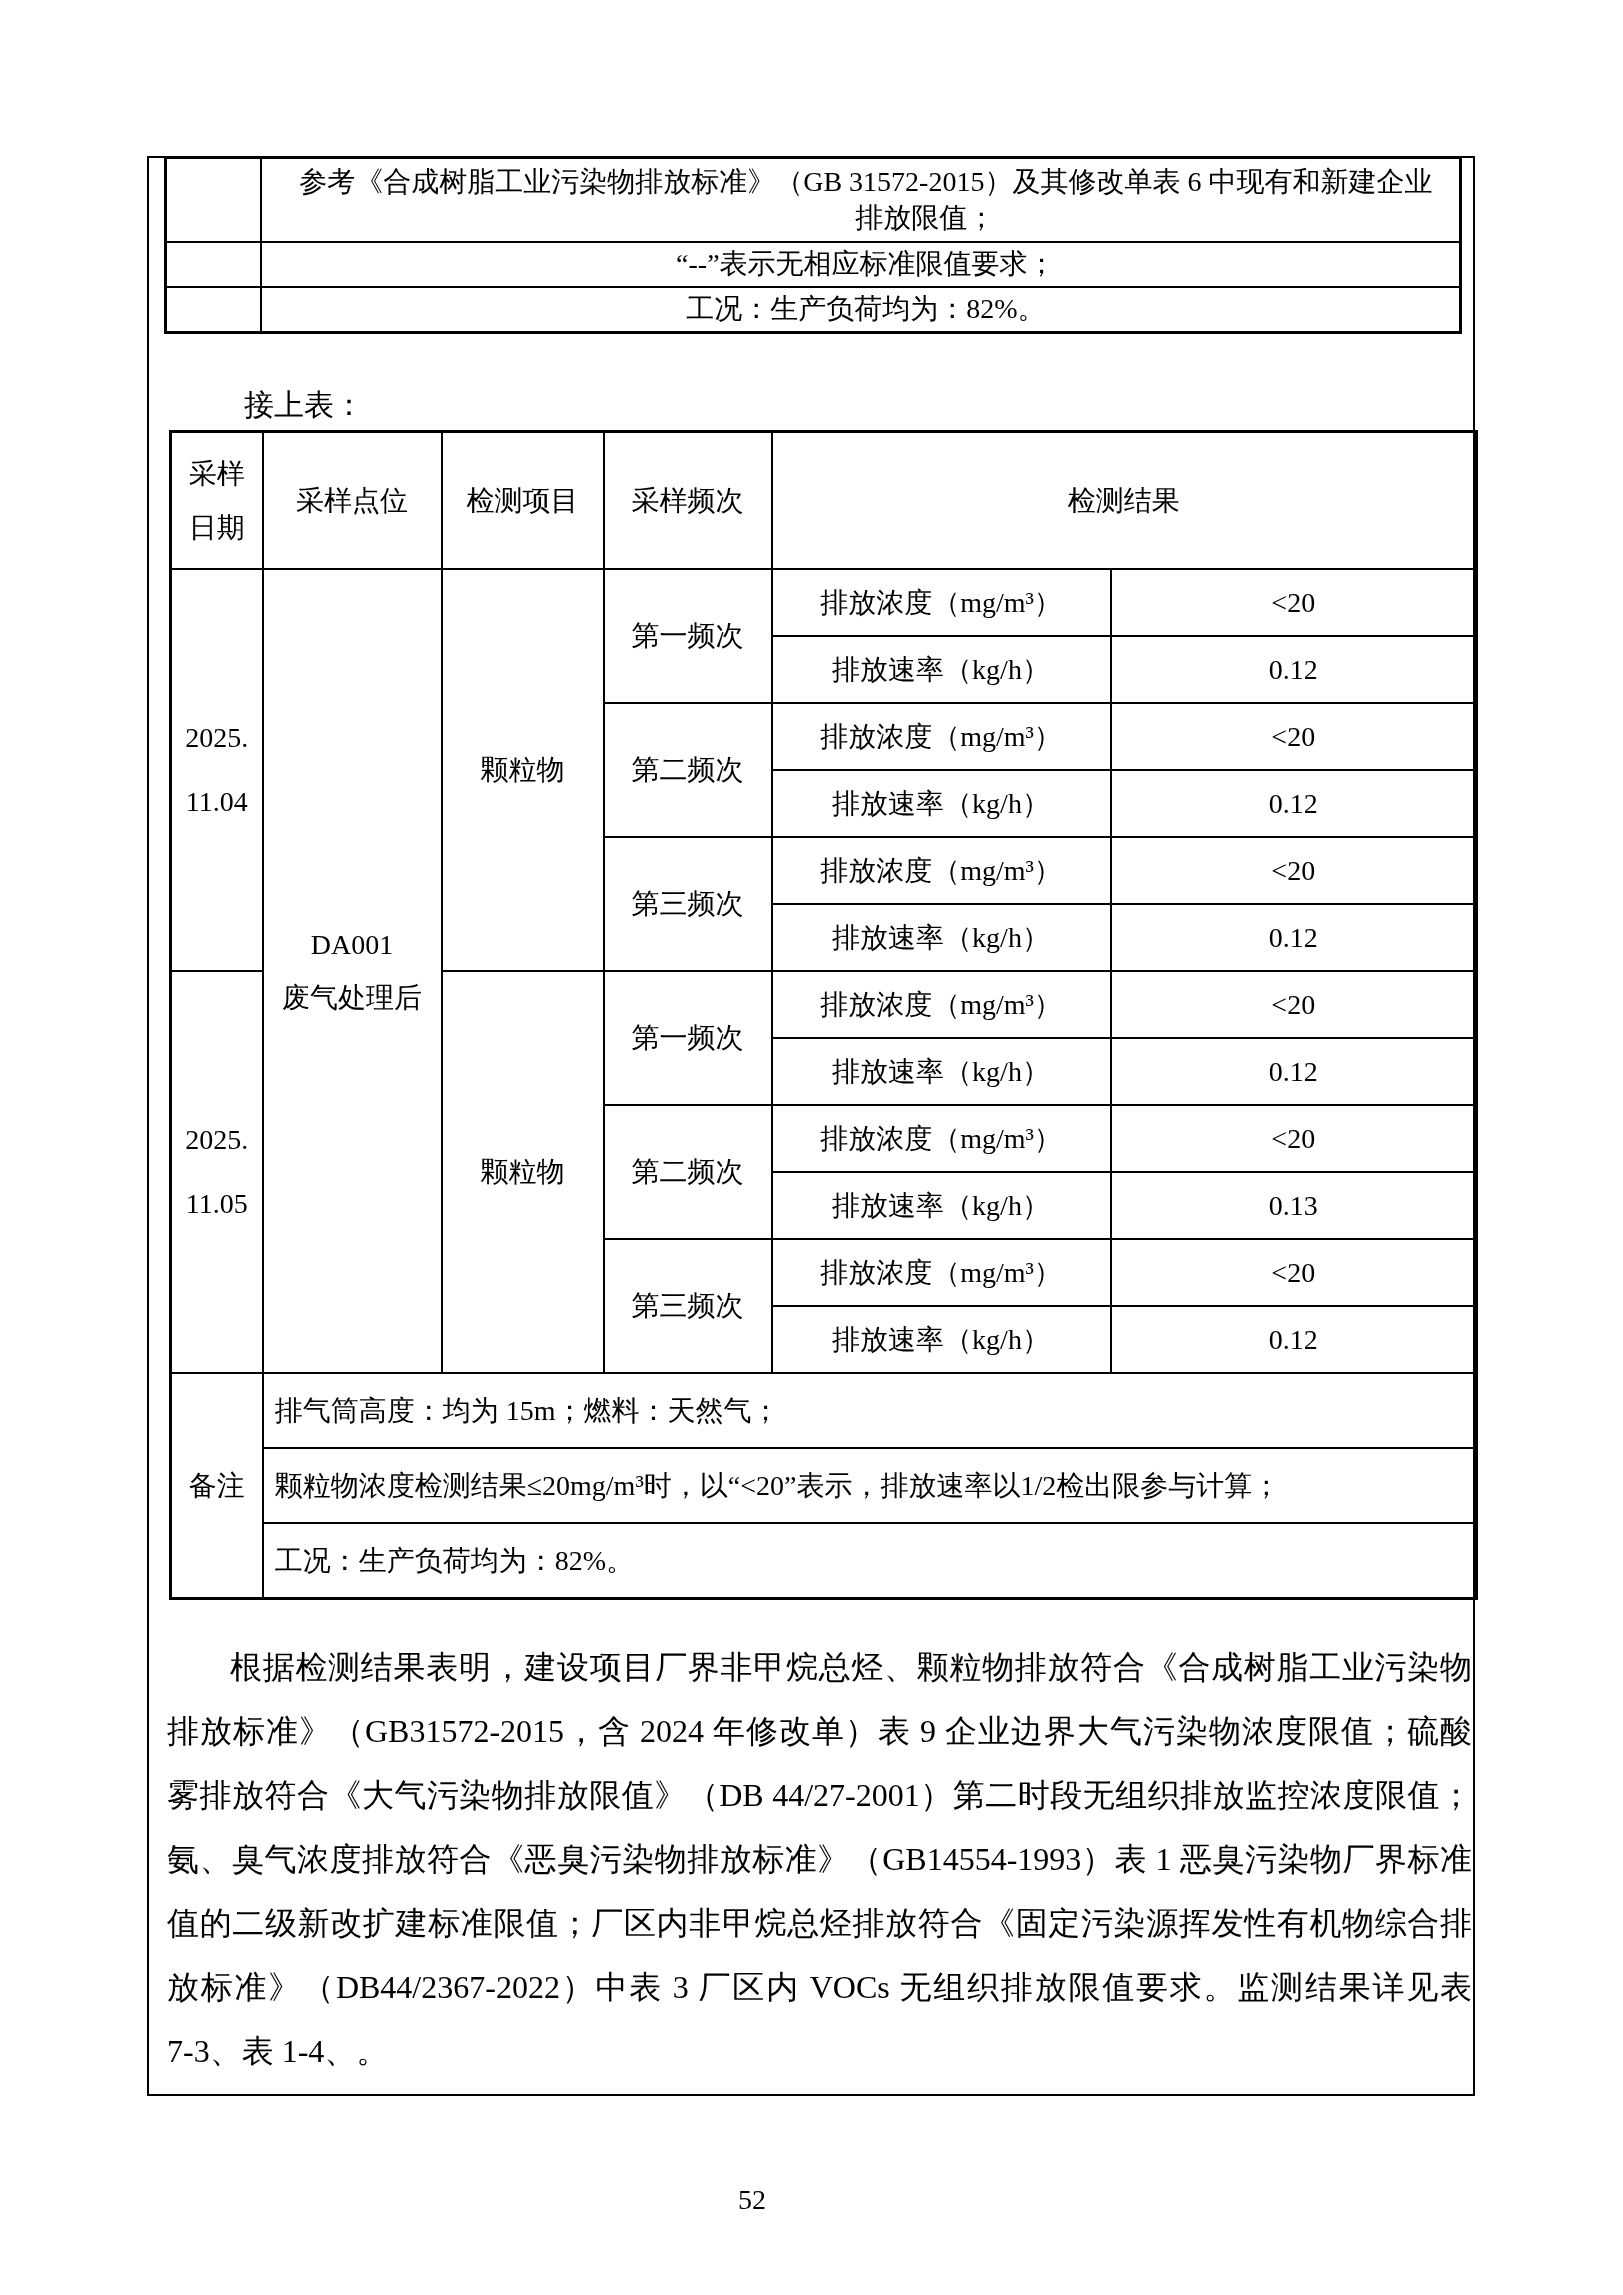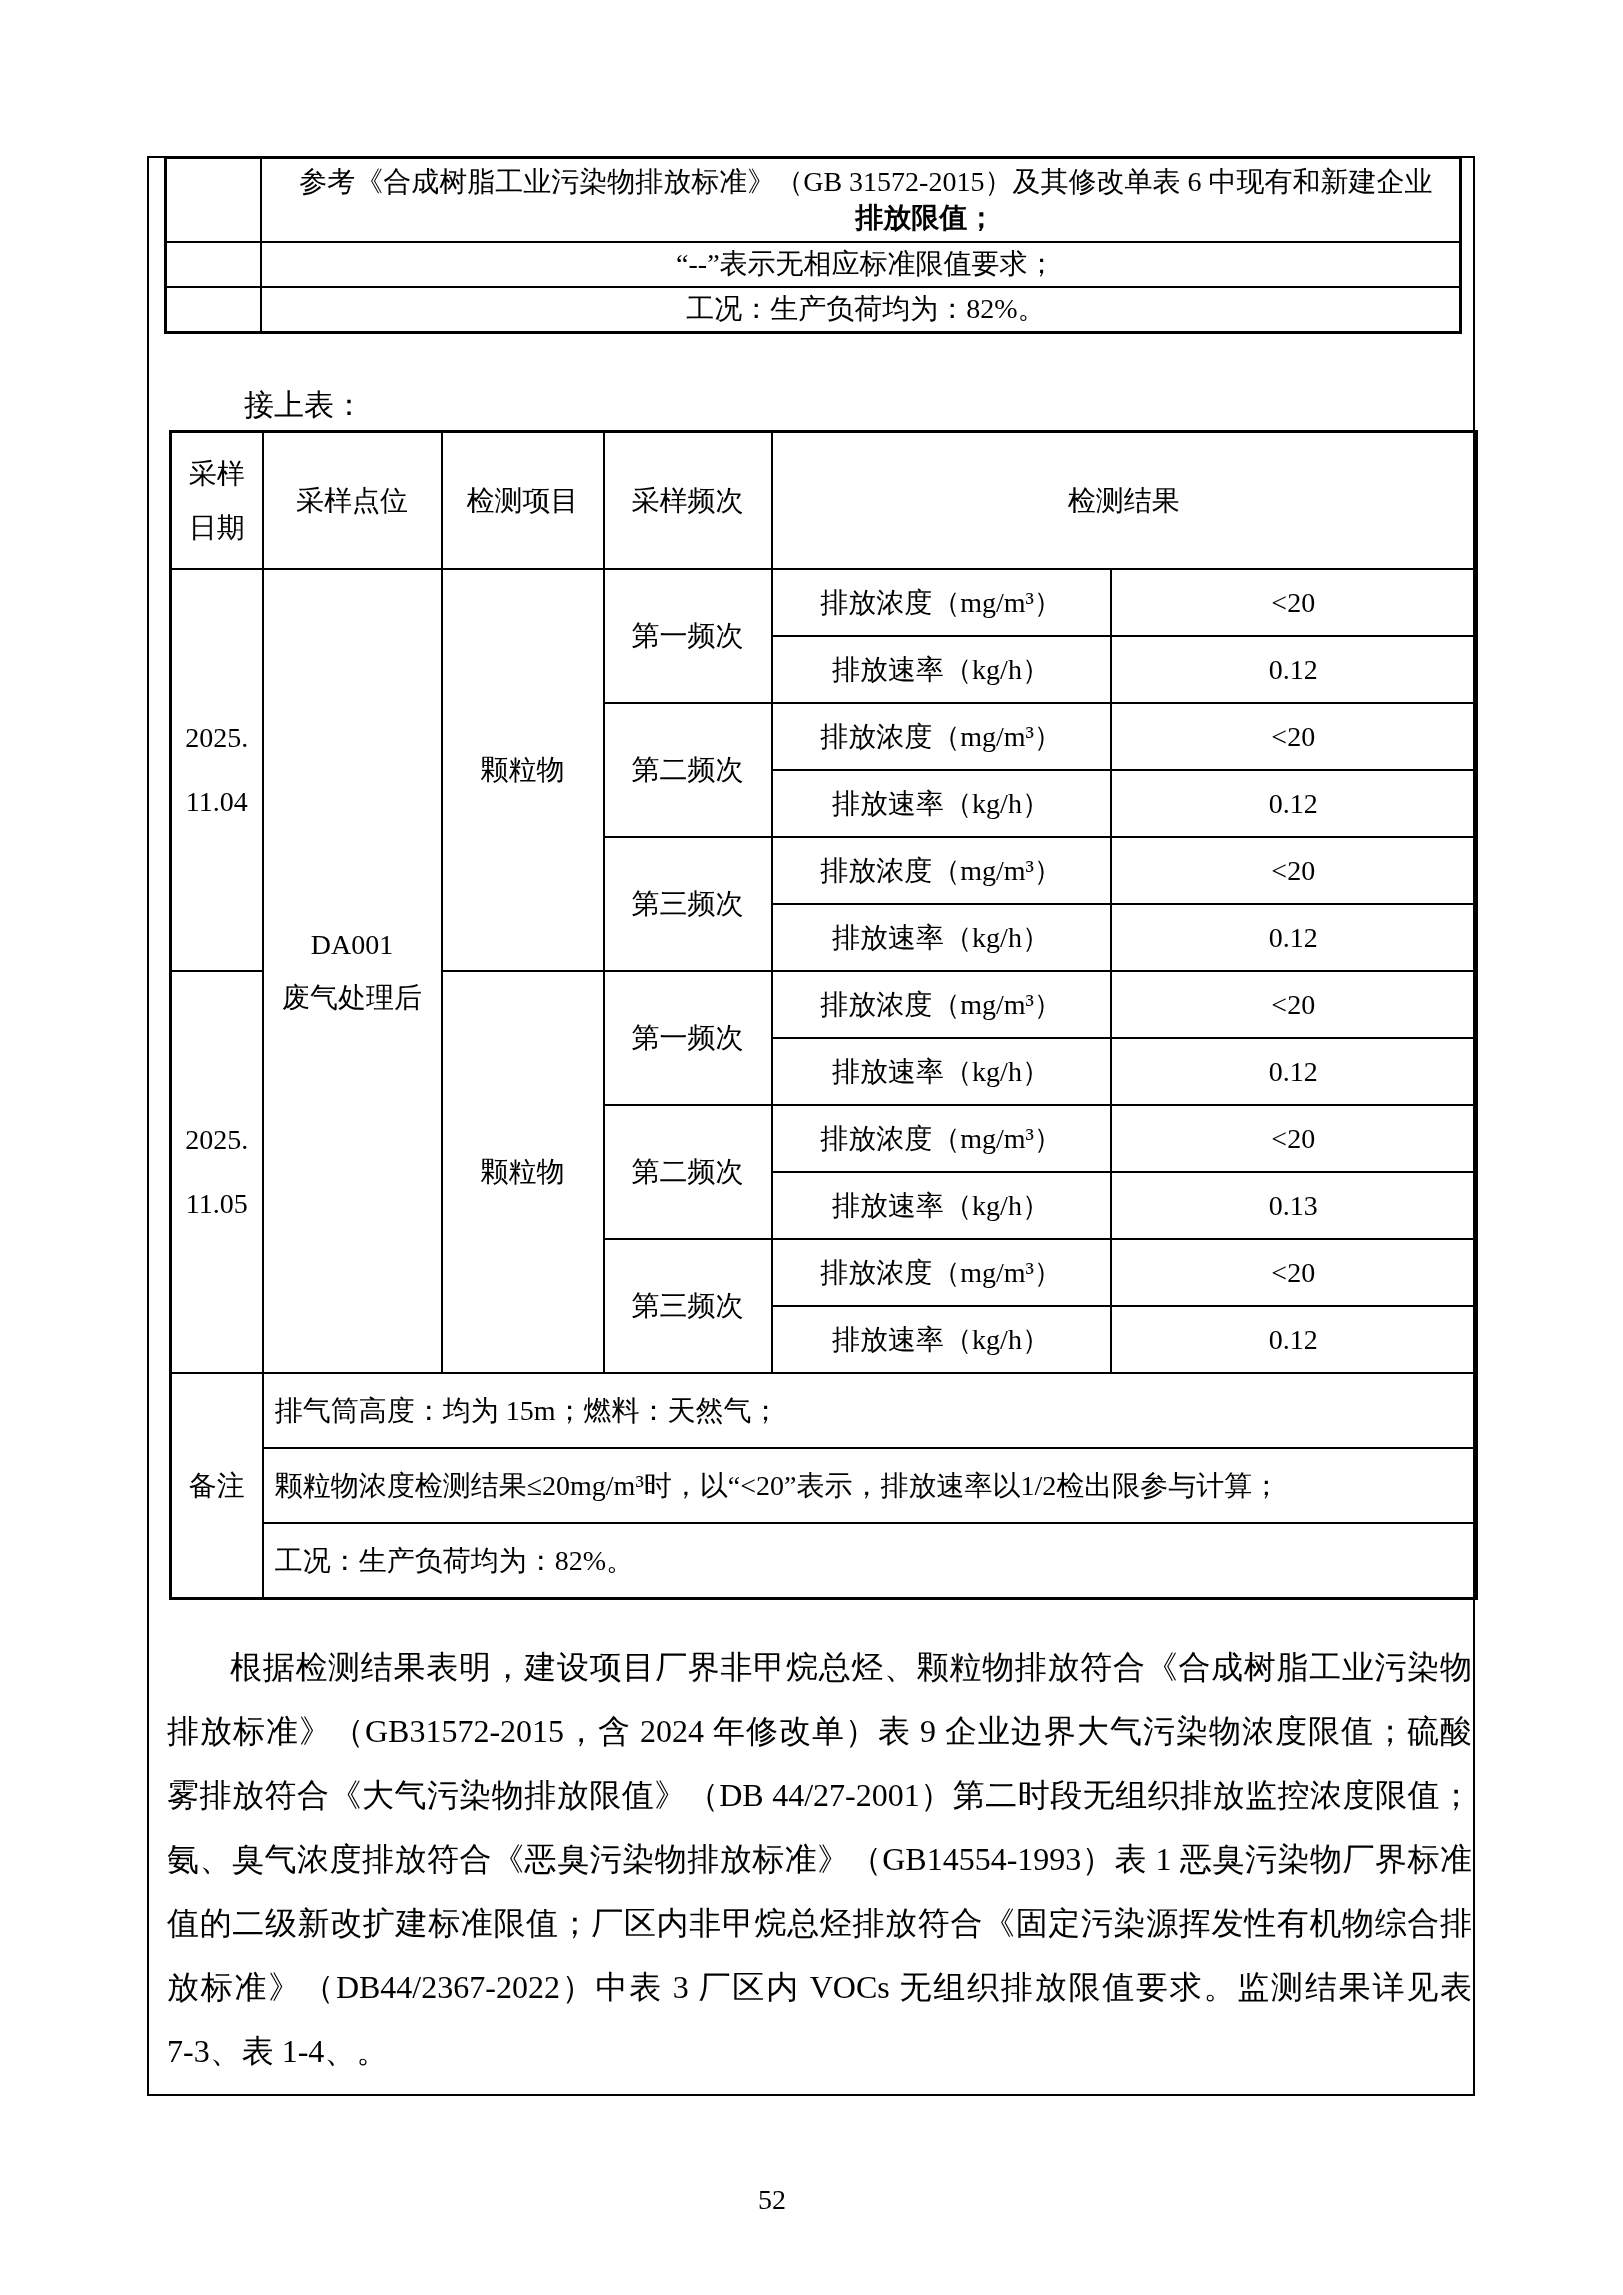--- a/index.html
+++ b/index.html
@@ -32,21 +32,21 @@
     border: 2px solid #000;
     vertical-align: middle;
     font-size: 28px;
     padding: 0 0 0 11.2px;
     text-align: center;
     line-height: 1.3;
   }
   #notes-table { border: 3.1px solid #000; }
   #notes-table tr.nr1 td { height: 82px; }
   #notes-table tr.nrs td { height: 43px; }
-  .note-line2 { padding-left: 119px; font-weight: bold; }
+  .note-line2 { padding-left: 119px; }
   
   #continuation {
     position: absolute;
     left: 244px; top: 384px;
     font-size: 30px;
     line-height: 41px;
     text-align: center;
   }
   
   #main-table {
@@ -91,21 +91,20 @@
   }
   .pline.first { text-indent: 63px; }
   .pline.last  { text-align: left; text-align-last: left; }
   
   #page-number {
     position: absolute;
     left: 0; top: 2184px;
     width: 1504px;
     text-align: center;
     font-size: 28px;
-    margin-left: 20px;
   }
 </style>
 </head>
 <body>
 
 <div id="page">
 
   <div id="outer-box"></div>
 
   <table id="notes-table">

